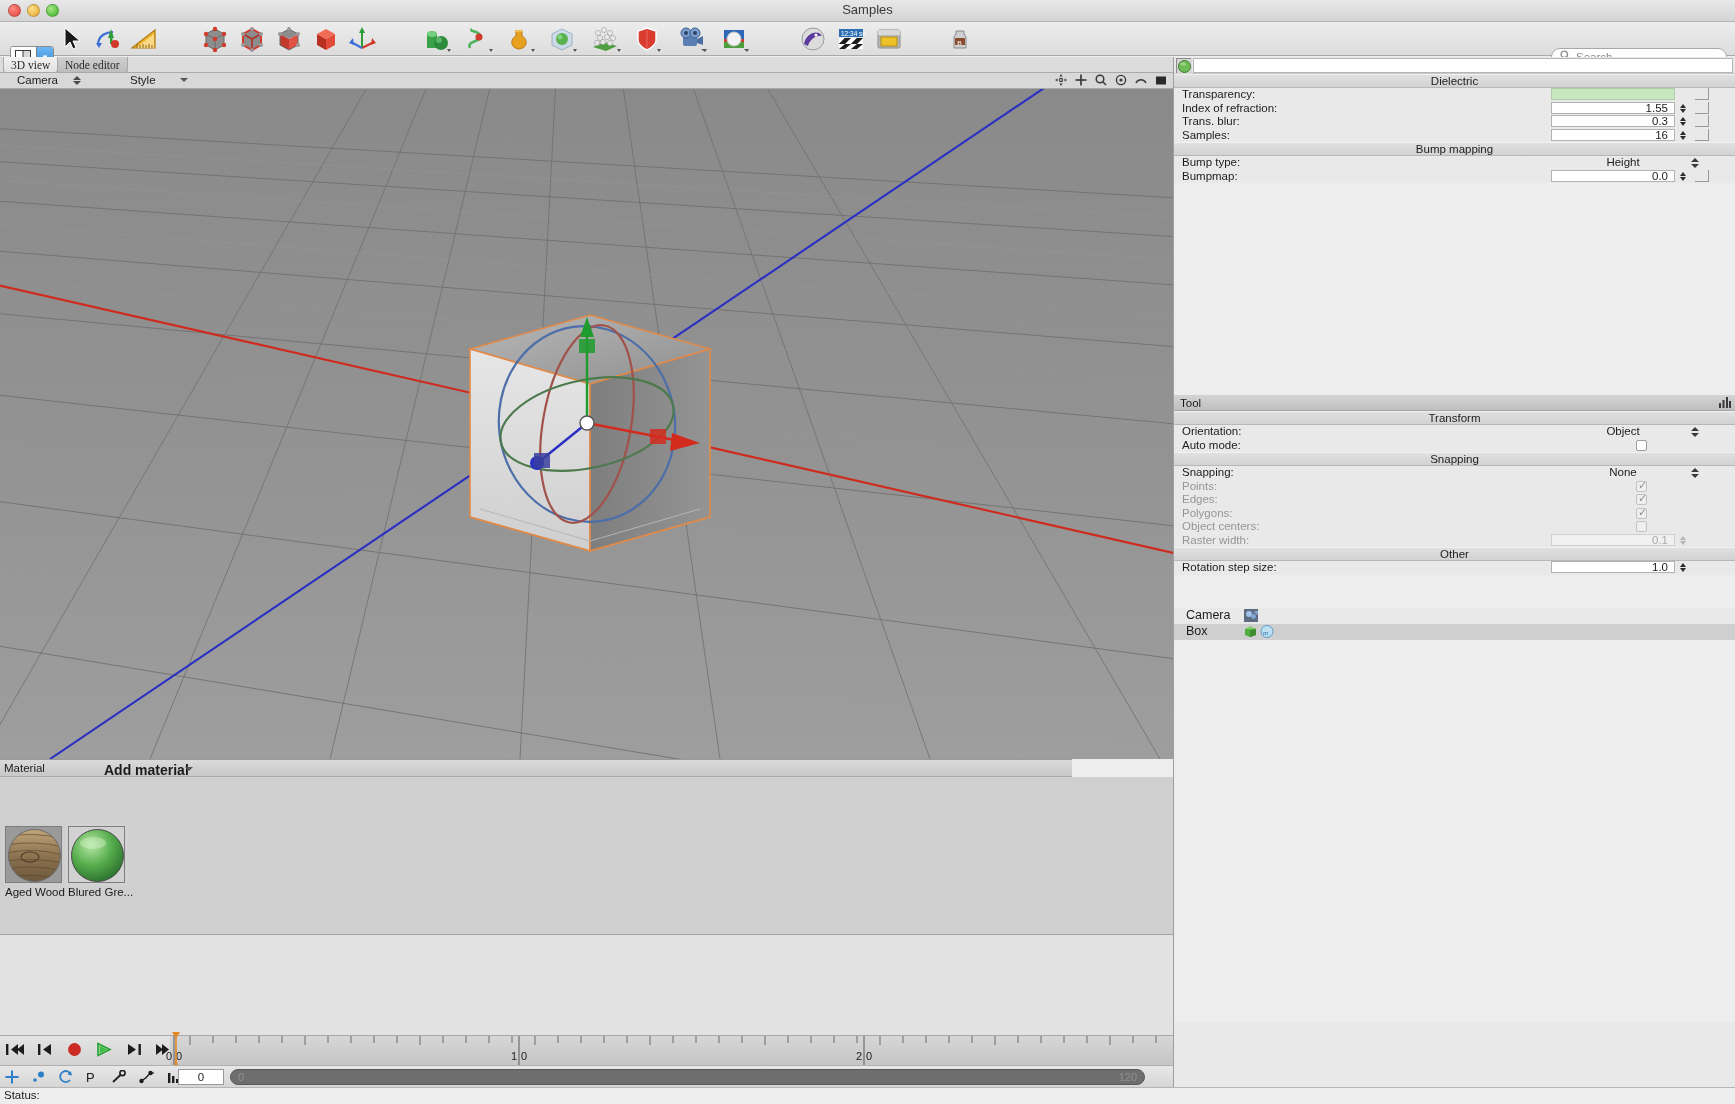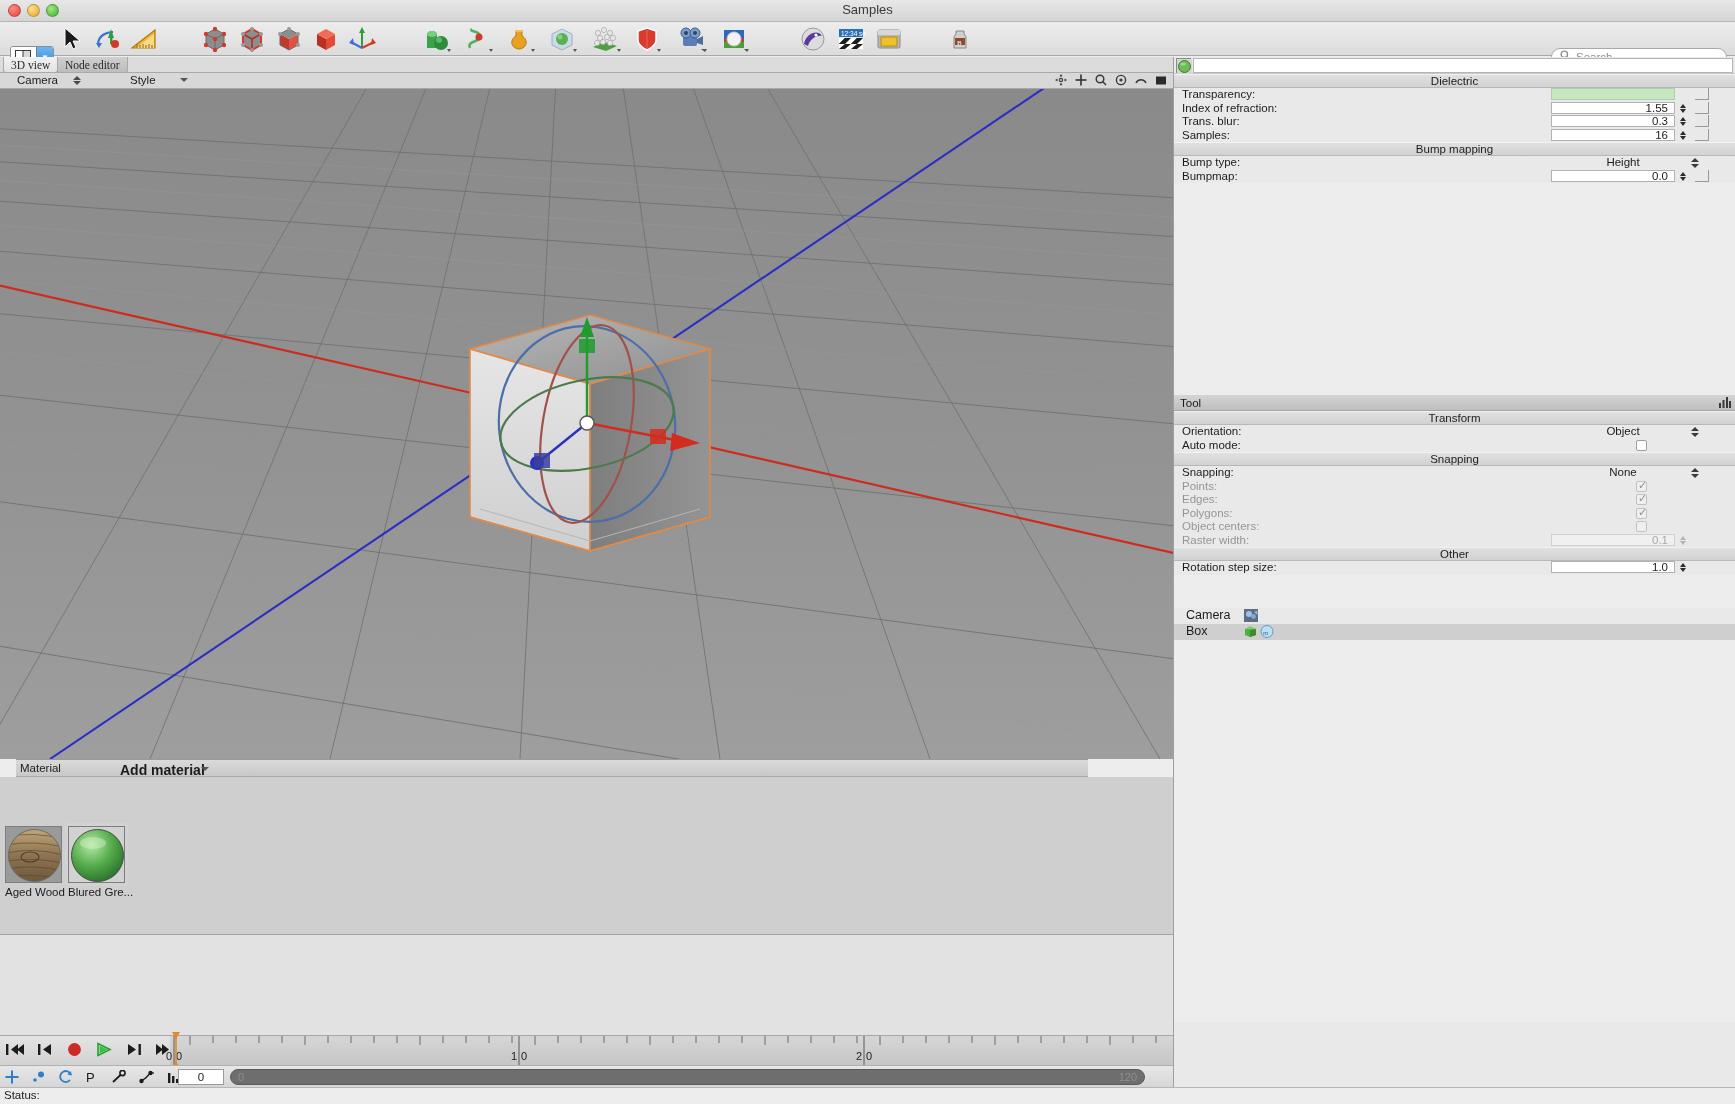--- a/index.html
+++ b/index.html
@@ -87,21 +87,21 @@
   
   .viewport{
     position:absolute; left:0; top:89px; width:1173px; height:670px;
     overflow:hidden; background:#8c8c8c;
   }
   .vp-svg{ position:absolute; left:0; top:0; }
 
   
   .matbar{
     position:absolute; left:0; top:759px; width:1072px; height:18px;
-    background:linear-gradient(#dadada,#c8c8c8); border-top:1px solid #9a9a9a; border-bottom:1px solid #aaa;margin-left:16px;
+    background:linear-gradient(#dadada,#c8c8c8); border-top:1px solid #9a9a9a; border-bottom:1px solid #aaa;
   }
   .matbar .m1{ position:absolute; left:4px; top:2px; font-size:11.5px; }
   .matbar .m2{ position:absolute; left:104px; top:2px; font-size:14px;font-weight:bold; }
   .matpanel{
     position:absolute; left:0; top:777px; width:1173px; height:158px;
     background:#cfcfcf; border-bottom:1px solid #a5a5a5;
   }
   .matcell{ position:absolute; top:5px; width:63px;margin-top:44px; }
   .matthumb{
     width:57px; height:57px; border:1px solid #7d7d7d; overflow:hidden; background:#999;

